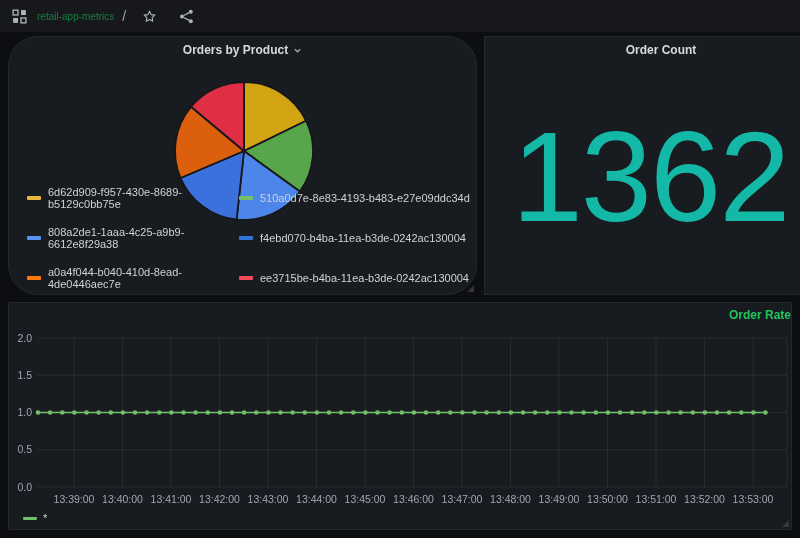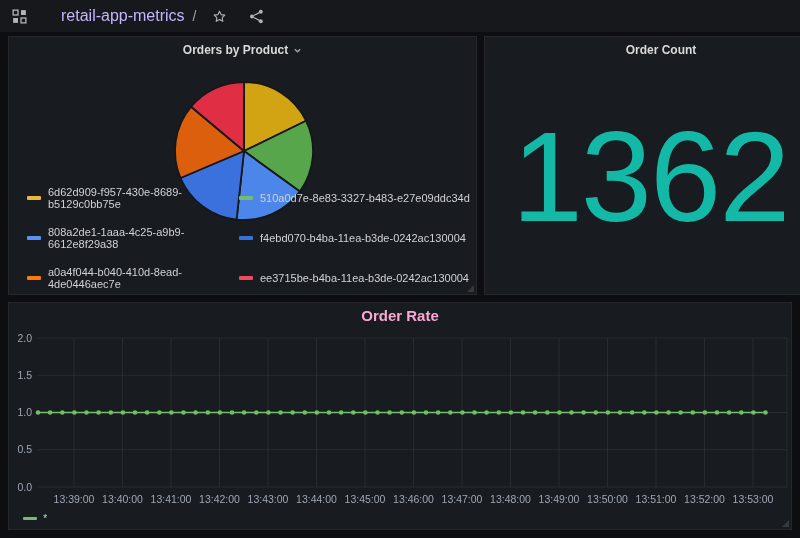--- a/index.html
+++ b/index.html
@@ -8,34 +8,34 @@
     background:#0d0e11;
     font-family:"Liberation Sans", sans-serif;
     -webkit-font-smoothing:antialiased;
   }
   
   .topnav {
     position:absolute; left:0; top:0; width:800px; height:32px;
     background:#16181c; display:flex; align-items:center; gap:8px;
     padding-left:10px; box-sizing:border-box;
   }
-  .topnav .crumb { font-size:16px; color:#c4b5fd; cursor:pointer;margin-left:24px; }
+  .topnav .crumb { font-size:10px; color:#15803d; cursor:pointer; }
   .topnav .sep { font-size:14px; color:#9fa2a7; }
   .icon-btn { display:flex; align-items:center; justify-content:center; cursor:pointer; padding:2px; }
   
   .panel {
     position:absolute; background:#181b1f; border:1px solid #25272c;
     box-sizing:border-box;
   }
   .panel-title {
     height:26px; display:flex; align-items:center; justify-content:center;
     font-size:12px; font-weight:700; color:#d8d9da; gap:5px; cursor:pointer;
     white-space:nowrap;
   }
-  #panel-pie  { left:8px;   top:36px;  width:469px; height:259px; }
+  #panel-pie  { left:8px;   top:36px;  width:469px; height:259px;border-radius:30px; }
   #panel-stat { left:484px; top:36px;  width:332px; height:259px;padding-left:22px; }
   #panel-rate { left:8px;   top:302px; width:784px; height:228px; }
 
   
   #pie-svg { position:absolute; left:150px; top:29px; }
   .pie-legend {
     position:absolute; left:18px; bottom:4px;
     display:grid; grid-template-columns:196px auto; row-gap:5px; column-gap:2px;gap:16px;
   }
   .legend-item { display:flex; align-items:center; cursor:pointer; }
@@ -46,22 +46,22 @@
   .stat-value-wrap {
     position:absolute; left:0; right:0; top:26px; bottom:4px;
     display:flex; align-items:center; justify-content:center;
   }
   .stat-value { font-size:128px; font-weight:500; letter-spacing:-2px; line-height:1; }
 
   
   #rate-svg { position:absolute; left:0; top:0; }
   .rate-title {
     position:absolute; left:0; top:0; width:100%; height:24px;
-    display:flex; align-items:center; justify-content:center;
-    font-size:15px; font-weight:700; color:#f9a8d4; cursor:pointer;
+    display:flex; align-items:center; justify-content:flex-end;
+    font-size:12px; font-weight:700; color:#22c55e; cursor:pointer;
   }
   .rate-legend {
     position:absolute; left:14px; bottom:5px; display:flex; align-items:center; gap:6px; cursor:pointer;
   }
   .rate-legend .dash { width:14px; height:3px; border-radius:1px; }
   .rate-legend .lbl { font-size:11px; color:#c7d0d9; }
 
   .resize-handle {
     position:absolute; right:2px; bottom:2px; width:0; height:0;
     border-left:7px solid transparent; border-bottom:7px solid #3d4046;
@@ -113,21 +113,21 @@
       <path d="M85,85 L21.5,112.0 A69,69 0 0 1 32.1,40.7 Z" fill="#DC5F0E" stroke="#15171a" stroke-width="1.8" stroke-linejoin="round"></path>
       <path d="M85,85 L32.1,40.7 A69,69 0 0 1 85.0,16.0 Z" fill="#E02F44" stroke="#15171a" stroke-width="1.8" stroke-linejoin="round"></path>
     </svg>
   <div class="pie-legend">
       <div class="legend-item">
         <span class="legend-swatch" style="background: rgb(234, 184, 57);"></span>
         <span class="legend-label">6d62d909-f957-430e-8689-b5129c0bb75e</span>
       </div>
       <div class="legend-item">
         <span class="legend-swatch" style="background: rgb(115, 191, 105);"></span>
-        <span class="legend-label">510a0d7e-8e83-3327-b483-e27e09ddc34d</span>
+        <span class="legend-label">510a0d7e-8e83-4193-b483-e27e09ddc34d</span>
       </div>
       <div class="legend-item">
         <span class="legend-swatch" style="background: rgb(87, 148, 242);"></span>
         <span class="legend-label">808a2de1-1aaa-4c25-a9b9-6612e8f29a38</span>
       </div>
       <div class="legend-item">
         <span class="legend-swatch" style="background: rgb(50, 116, 217);"></span>
         <span class="legend-label">f4ebd070-b4ba-11ea-b3de-0242ac130004</span>
       </div>
       <div class="legend-item">

